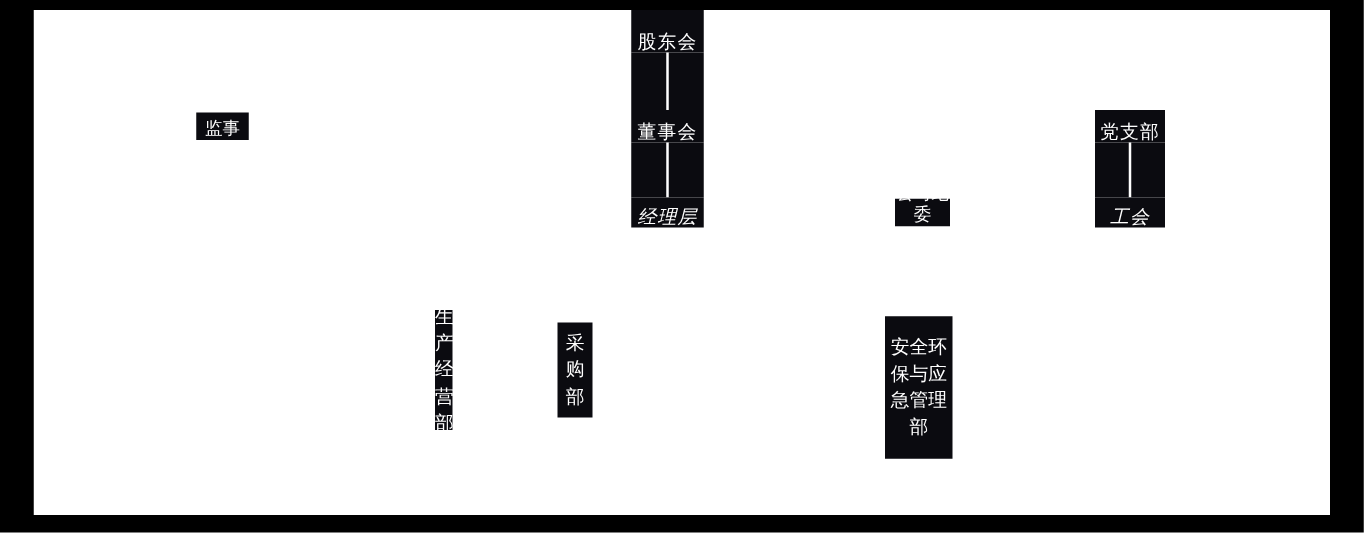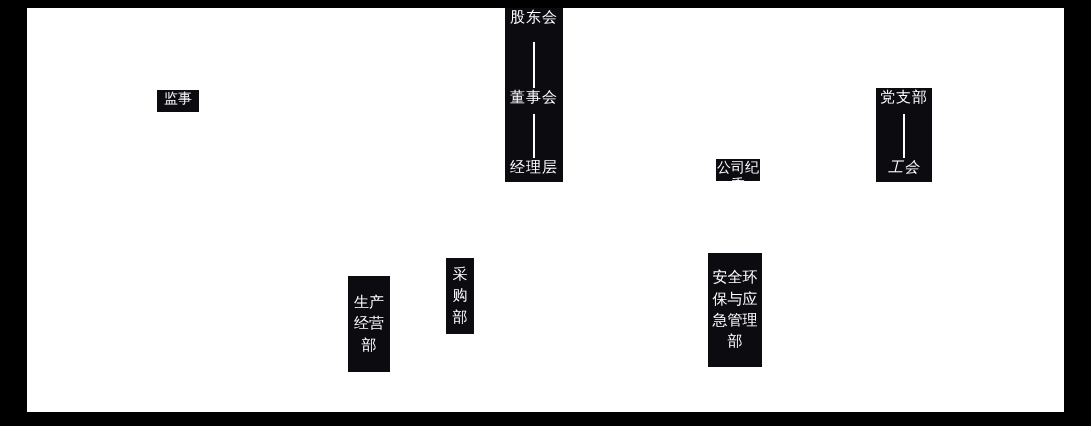--- a/index.html
+++ b/index.html
@@ -19,21 +19,21 @@
     position:absolute;
     left:27px; top:8px;
     width:1037px; height:404px;
     background:var(--canvas);
   }
   .node{
     position:absolute;
     background:var(--node-bg);
     color:var(--node-text);
     display:flex;
-    align-items:flex-start;
+    align-items:flex-end;
     justify-content:center;
     text-align:center;
     font-size:15px;
     line-height:1.2;
     letter-spacing:1px;
   }
   .node.small{font-size:14px;letter-spacing:0;}
   .vnode{
     position:absolute;
     background:var(--node-bg);
@@ -75,21 +75,21 @@
   </div>
 
   <div class="connector" style="left:478px; top:34px; width:58px; height:46px;"></div>
 
   <div class="node" style="left:478px; top:80px; width:58px; height:26px;">
     <span>董事会</span>
   </div>
 
   <div class="connector" style="left:478px; top:106px; width:58px; height:44px;"></div>
 
-  <div class="node" style="left:478px; top:150px; width:58px; height:24px;">
+  <div class="node" style="left:478px; top:150px; width:58px; height:24px;font-style:italic;">
     <span>经理层</span>
   </div>
 
   <div class="node small" style="left:130px; top:82px; width:42px; height:22px;">
     <span>监事</span>
   </div>
 
   <div class="node" style="left:849px; top:80px; width:56px; height:26px;">
     <span>党支部</span>
   </div>
@@ -97,21 +97,21 @@
   <div class="connector" style="left:849px; top:106px; width:56px; height:44px;"></div>
 
   <div class="node" style="left:849px; top:150px; width:56px; height:24px;font-style:italic;">
     <span>工会</span>
   </div>
 
   <div class="node small" style="left:689px; top:151px; width:44px; height:22px;">
     <span>公司纪委</span>
   </div>
 
-  <div class="vnode" style="left:321px; top:268px; width:42px; height:96px;">
+  <div class="vnode" style="left:321px; top:240px; width:14px; height:96px;">
     <span class="vtext">生产经营部</span>
   </div>
 
   <div class="vnode" style="left:419px; top:250px; width:28px; height:76px;">
     <span class="vtext">采购部</span>
   </div>
 
 
   <div class="vnode" style="left:681px; top:245px; width:54px; height:114px;">
     <span class="vtext">安全环保与应急管理部</span>

